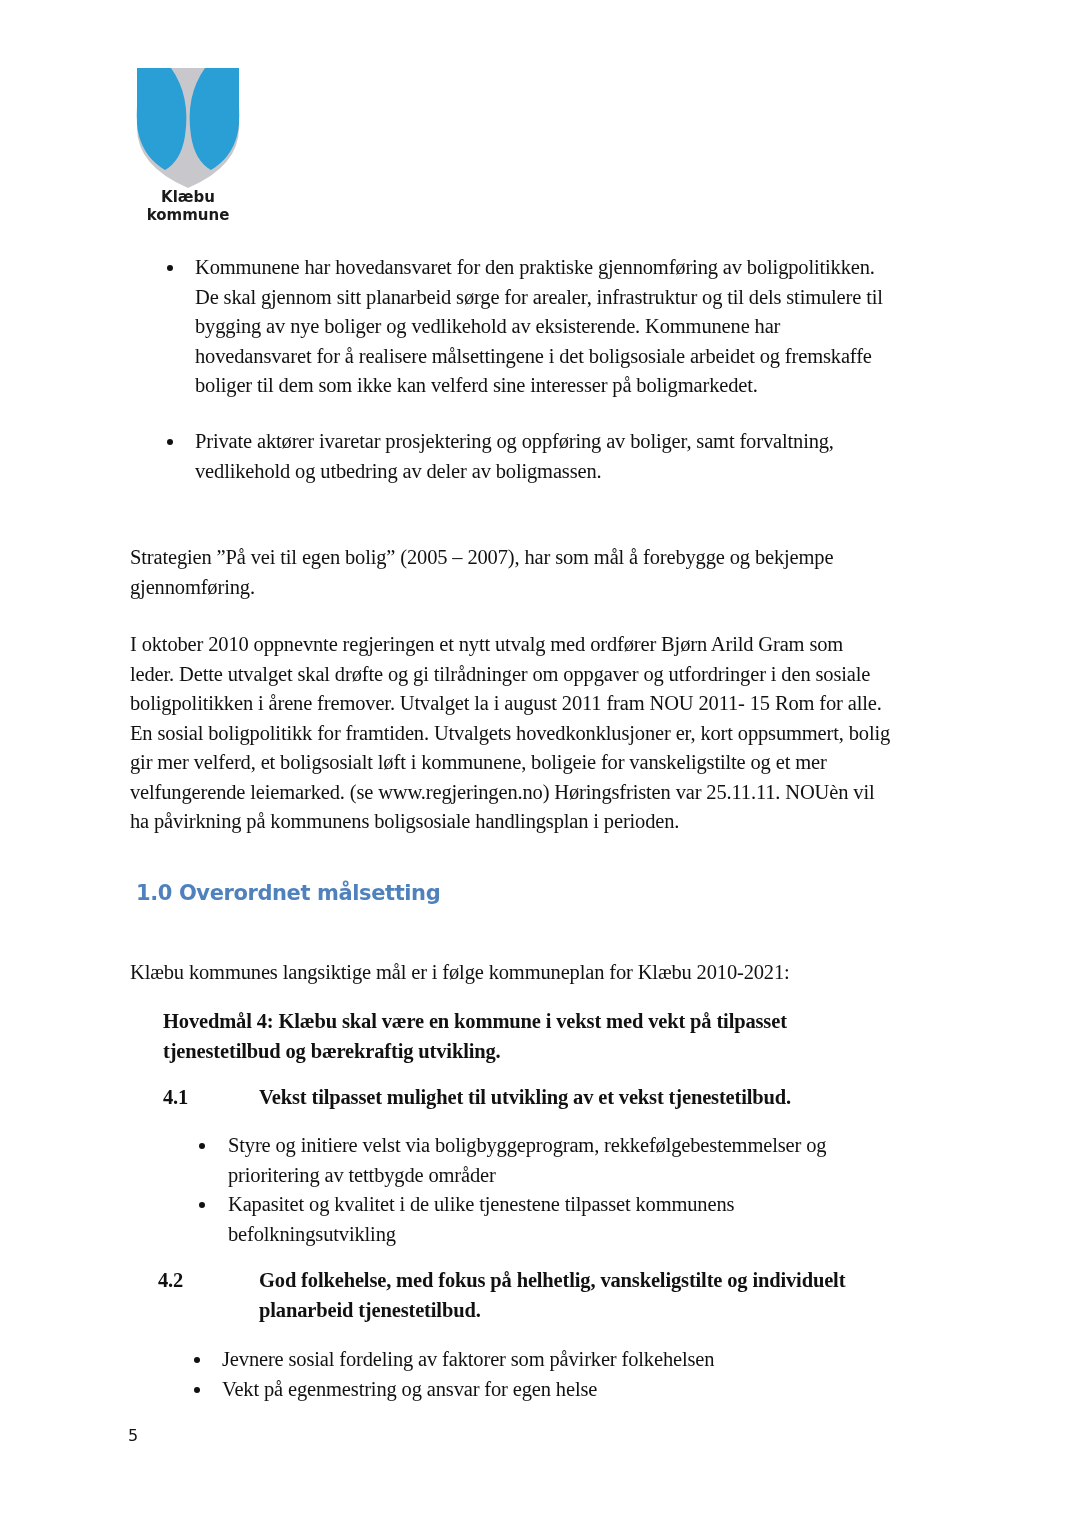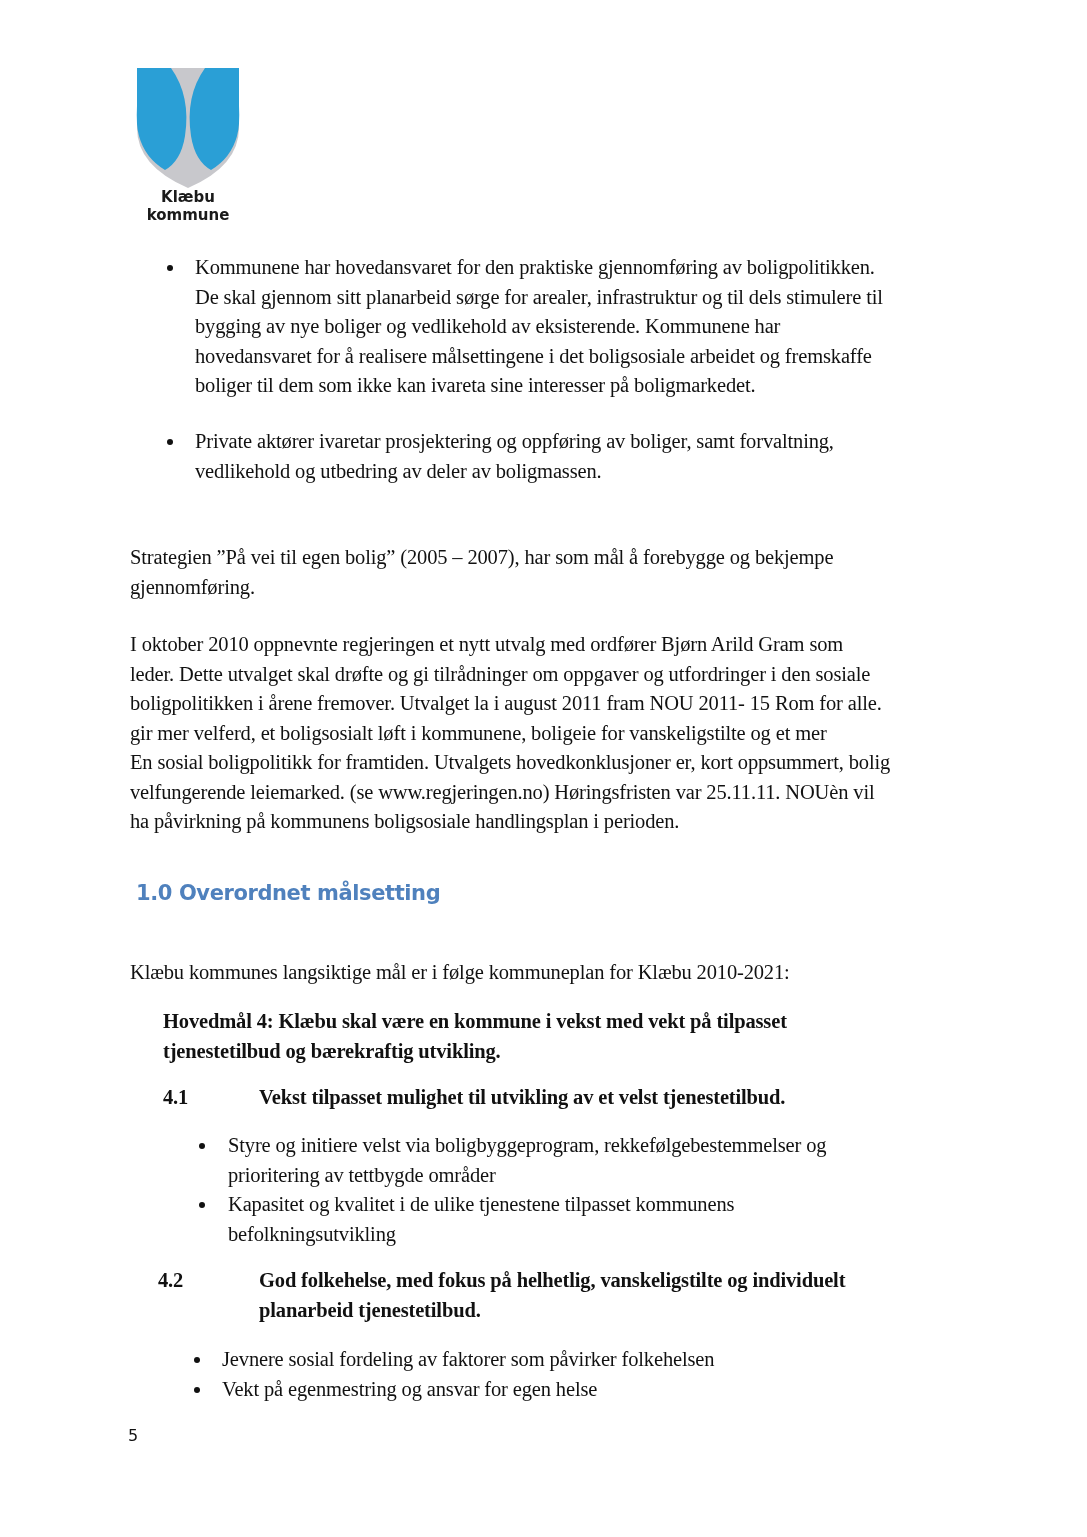--- a/index.html
+++ b/index.html
@@ -29,58 +29,58 @@
   <div class="logo-text" style="top:140px;">kommune</div>
 </div>
 
 <div class="bullet-row" style="left:165px; top:253px;">
   <span class="bullet" style="left:2px; top:12px;"></span>
   <div class="txt" style="position:absolute; left:30px; top:0; width:800px;">
     <div>Kommunene har hovedansvaret for den praktiske gjennomføring av boligpolitikken.</div>
     <div>De skal gjennom sitt planarbeid sørge for arealer, infrastruktur og til dels stimulere til</div>
     <div>bygging av nye boliger og vedlikehold av eksisterende. Kommunene har</div>
     <div>hovedansvaret for å realisere målsettingene i det boligsosiale arbeidet og fremskaffe</div>
-    <div>boliger til dem som ikke kan ivareta sine interesser på boligmarkedet.</div>
+    <div>boliger til dem som ikke kan velferd sine interesser på boligmarkedet.</div>
   </div>
 </div>
 
 <div class="bullet-row" style="left:165px; top:427px;">
   <span class="bullet" style="left:2px; top:12px;"></span>
   <div class="txt" style="position:absolute; left:30px; top:0; width:800px;">
     <div>Private aktører ivaretar prosjektering og oppføring av boliger, samt forvaltning,</div>
     <div>vedlikehold og utbedring av deler av boligmassen.</div>
   </div>
 </div>
 
 <div class="abs txt" style="left:130px; top:543px; width:840px;">
   <div>Strategien ”På vei til egen bolig” (2005 – 2007), har som mål å forebygge og bekjempe</div>
   <div>gjennomføring.</div>
 </div>
 
 <div class="abs txt" style="left:130px; top:630px; width:860px;">
   <div>I oktober 2010 oppnevnte regjeringen et nytt utvalg med ordfører Bjørn Arild Gram som</div>
   <div>leder. Dette utvalget skal drøfte og gi tilrådninger om oppgaver og utfordringer i den sosiale</div>
   <div>boligpolitikken i årene fremover. Utvalget la i august 2011 fram NOU 2011- 15 Rom for alle.</div>
+  <div>En sosial boligpolitikk for framtiden. Utvalgets hovedkonklusjoner er, kort oppsummert, bolig</div>
   <div>gir mer velferd, et boligsosialt løft i kommunene, boligeie for vanskeligstilte og et mer</div>
-  <div>En sosial boligpolitikk for framtiden. Utvalgets hovedkonklusjoner er, kort oppsummert, bolig</div>
   <div>velfungerende leiemarked. (se www.regjeringen.no) Høringsfristen var 25.11.11. NOUèn vil</div>
   <div>ha påvirkning på kommunens boligsosiale handlingsplan i perioden.</div>
 </div>
 
 <div class="abs heading" style="left:136px; top:881px;">1.0 Overordnet målsetting</div>
 
 <div class="abs txt" style="left:130px; top:958px; width:840px;">Klæbu kommunes langsiktige mål er i følge kommuneplan for Klæbu 2010-2021:</div>
 
 <div class="abs txt bold" style="left:163px; top:1007px; width:800px;">
   <div>Hovedmål 4: Klæbu skal være en kommune i vekst med vekt på tilpasset</div>
   <div>tjenestetilbud og bærekraftig utvikling.</div>
 </div>
 
 <div class="abs txt bold" style="left:163px; top:1083px;">4.1</div>
-<div class="abs txt bold" style="left:259px; top:1083px; width:700px;">Vekst tilpasset mulighet til utvikling av et velst tjenestetilbud.</div>
+<div class="abs txt bold" style="left:259px; top:1083px; width:700px;">Vekst tilpasset mulighet til utvikling av et vekst tjenestetilbud.</div>
 
 <div class="bullet-row" style="left:197px; top:1131px;">
   <span class="bullet" style="left:2px; top:12px;"></span>
   <div class="txt" style="position:absolute; left:31px; top:0; width:720px;">
     <div>Styre og initiere velst via boligbyggeprogram, rekkefølgebestemmelser og</div>
     <div>prioritering av tettbygde områder</div>
   </div>
 </div>
 <div class="bullet-row" style="left:197px; top:1190px;">
   <span class="bullet" style="left:2px; top:12px;"></span>

